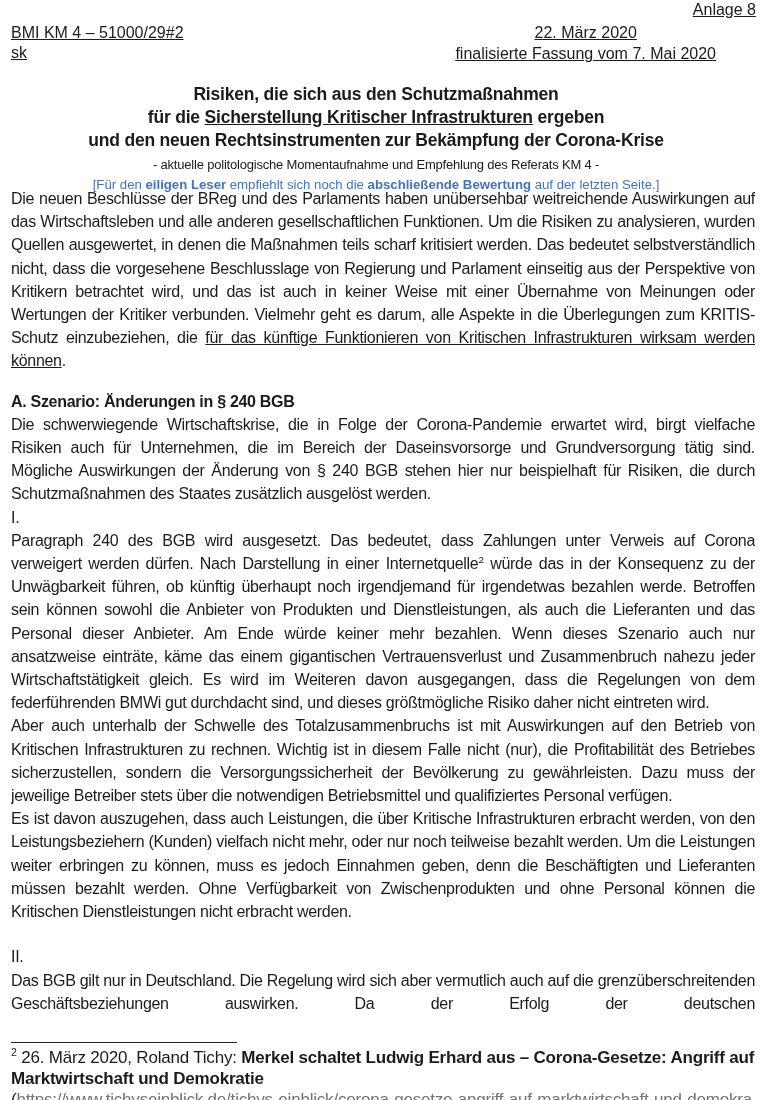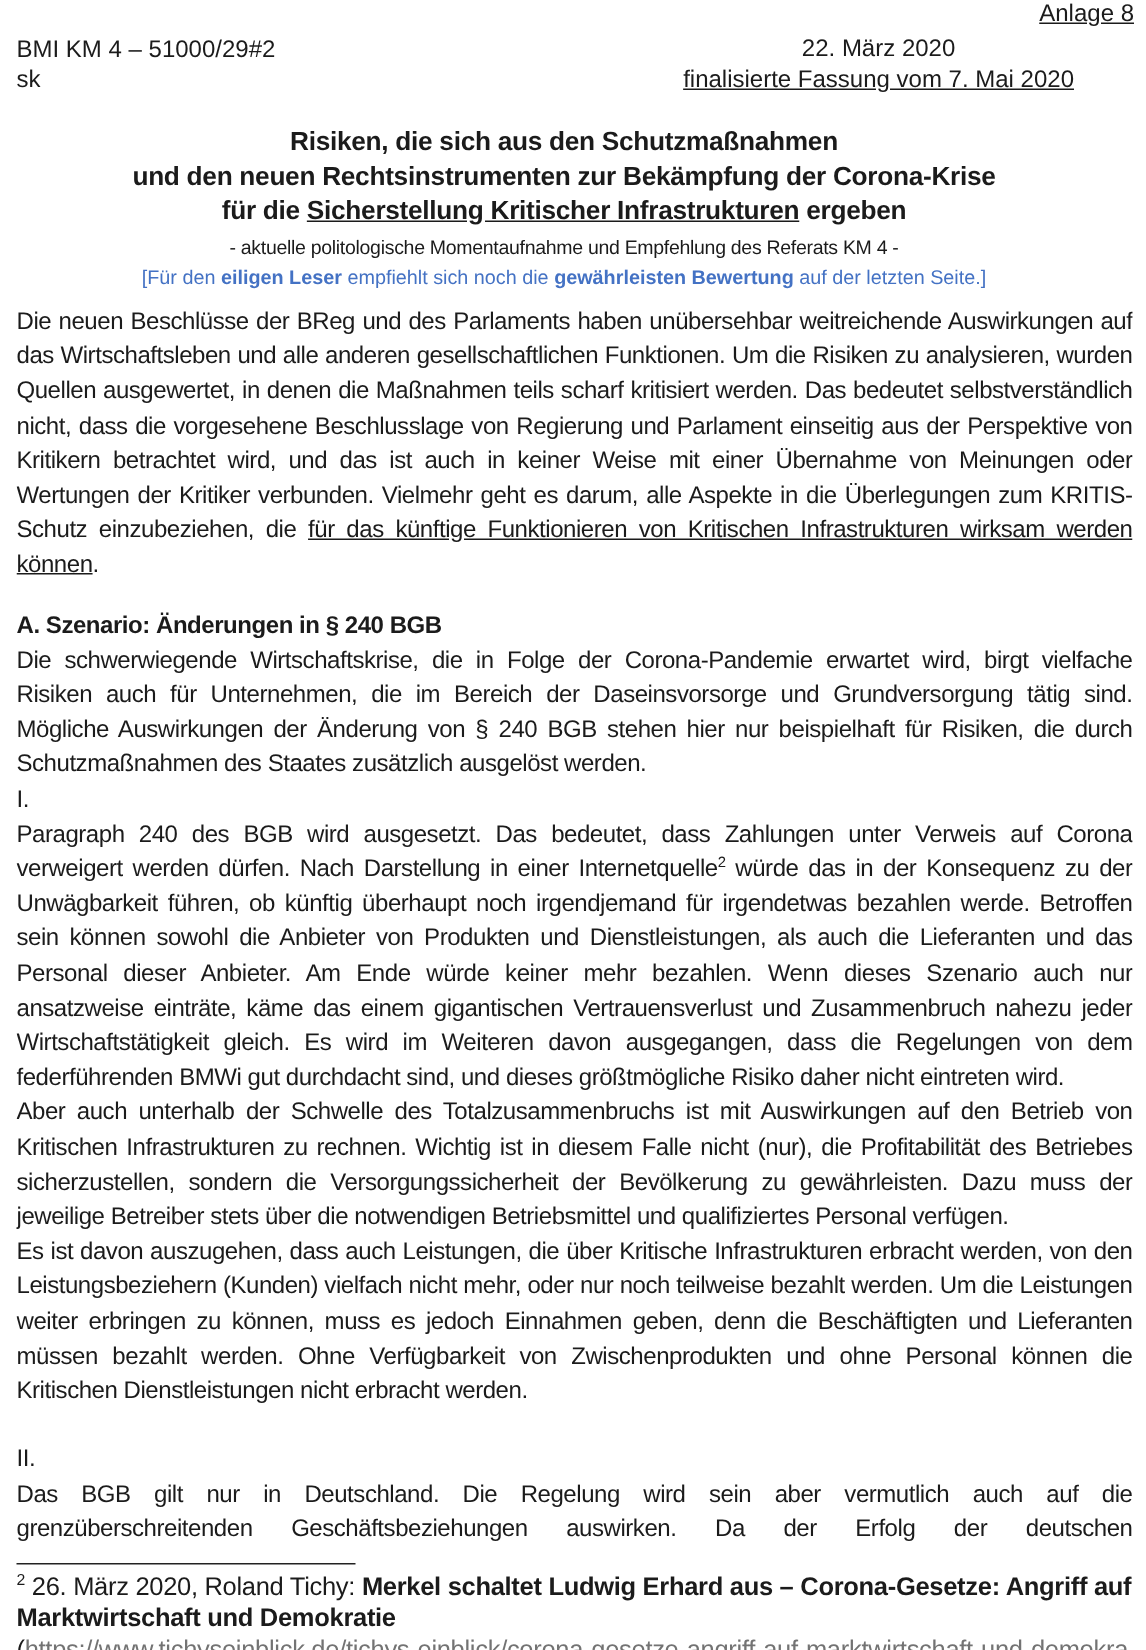--- a/index.html
+++ b/index.html
@@ -6,34 +6,34 @@
   .page {
     position:relative; width:764px; height:1100px; background:#ffffff;
     font-family:"Liberation Sans", sans-serif; color:#1b1b1b; overflow:hidden;
   }
   .u { text-decoration:underline; }
   b  { font-weight:bold; }
 
   
   .hdr { position:absolute; top:0; left:11px; right:8px; font-size:16px; line-height:20px; }
   .annex { text-align:right; text-decoration:underline; }
-  .hdr-row { display:flex; justify-content:space-between; align-items:flex-end; margin-top:2px; }
+  .hdr-row { display:flex; justify-content:space-between; align-items:center; margin-top:2px;text-decoration:underline; }
   .hdr-left  { text-align:left; }
   .hdr-right { text-align:center; margin-right:40px; line-height:21px; }
 
   
   .titleblock { position:absolute; top:83px; left:0; right:12px; text-align:center; }
   .t   { font-weight:bold; font-size:17.5px; line-height:23px; letter-spacing:-0.2px; }
   .subtitle { font-size:13px; line-height:21px; letter-spacing:-0.2px; margin-top:2px; }
   .note { font-size:13.2px; line-height:17px; color:#4472C4; margin-top:1px; }
 
   
   .bodytext {
     position:absolute; top:187px; left:11px; right:9px; height:855px; overflow:hidden;
-    font-size:16px; line-height:23.2px; letter-spacing:-0.3px;margin-top:16px;
+    font-size:16px; line-height:23.2px; letter-spacing:-0.3px;
   }
   .bodytext p { margin:0; }
   .just { text-align:justify; }
   .justlast { text-align-last:justify; }
   .heading { font-weight:bold; margin-top:17px !important; }
   .roman { line-height:23.2px; }
   .gap { margin-top:22px; }
   sup { font-size:0.62em; vertical-align:super; line-height:0; }
 
   
@@ -57,44 +57,44 @@
       </div>
       <div class="hdr-right">
         <div>22. März 2020</div>
         <div class="u">finalisierte Fassung vom 7. Mai 2020</div>
       </div>
     </div>
   </div>
 
   <div class="titleblock">
     <div class="t">Risiken, die sich aus den Schutzmaßnahmen</div>
+    <div class="t"><span>für die </span><span class="u">Sicherstellung Kritischer Infrastrukturen</span><span> ergeben</span></div>
     <div class="t">und den neuen Rechtsinstrumenten zur Bekämpfung der Corona-Krise</div>
-    <div class="t"><span>für die </span><span class="u">Sicherstellung Kritischer Infrastrukturen</span><span> ergeben</span></div>
     <div class="subtitle">- aktuelle politologische Momentaufnahme und Empfehlung des Referats KM 4 -</div>
-    <div class="note"><span>[Für den </span><b>eiligen Leser</b><span> empfiehlt sich noch die </span><b>gewährleisten Bewertung</b><span> auf der letzten Seite.]</span></div>
+    <div class="note"><span>[Für den </span><b>eiligen Leser</b><span> empfiehlt sich noch die </span><b>abschließende Bewertung</b><span> auf der letzten Seite.]</span></div>
   </div>
 
   <div class="bodytext">
     <p class="just"><span>Die neuen Beschlüsse der BReg und des Parlaments haben unübersehbar weitreichende Auswirkungen auf das Wirtschaftsleben und alle anderen gesellschaftlichen Funktionen. Um die Risiken zu analysieren, wurden Quellen ausgewertet, in denen die Maßnahmen teils scharf kritisiert werden. Das bedeutet selbstverständlich nicht, dass die vorgesehene Beschlusslage von Regierung und Parlament einseitig aus der Perspektive von Kritikern betrachtet wird, und das ist auch in keiner Weise mit einer Übernahme von Meinungen oder Wertungen der Kritiker verbunden. Vielmehr geht es darum, alle Aspekte in die Überlegungen zum KRITIS-Schutz einzubeziehen, die </span><span class="u">für das künftige Funktionieren von Kritischen Infrastrukturen wirksam werden können</span><span>.</span></p>
 
     <p class="heading">A. Szenario: Änderungen in § 240 BGB</p>
 
     <p class="just">Die schwerwiegende Wirtschaftskrise, die in Folge der Corona-Pandemie erwartet wird, birgt vielfache Risiken auch für Unternehmen, die im Bereich der Daseinsvorsorge und Grundversorgung tätig sind. Mögliche Auswirkungen der Änderung von § 240 BGB stehen hier nur beispielhaft für Risiken, die durch Schutzmaßnahmen des Staates zusätzlich ausgelöst werden.</p>
 
     <div class="roman">I.</div>
 
     <p class="just"><span>Paragraph 240 des BGB wird ausgesetzt. Das bedeutet, dass Zahlungen unter Verweis auf Corona verweigert werden dürfen. Nach Darstellung in einer Internetquelle</span><sup>2</sup><span> würde das in der Konsequenz zu der Unwägbarkeit führen, ob künftig überhaupt noch irgendjemand für irgendetwas bezahlen werde. Betroffen sein können sowohl die Anbieter von Produkten und Dienstleistungen, als auch die Lieferanten und das Personal dieser Anbieter. Am Ende würde keiner mehr bezahlen. Wenn dieses Szenario auch nur ansatzweise einträte, käme das einem gigantischen Vertrauensverlust und Zusammenbruch nahezu jeder Wirtschaftstätigkeit gleich. Es wird im Weiteren davon ausgegangen, dass die Regelungen von dem federführenden BMWi gut durchdacht sind, und dieses größtmögliche Risiko daher nicht eintreten wird.</span></p>
 
     <p class="just">Aber auch unterhalb der Schwelle des Totalzusammenbruchs ist mit Auswirkungen auf den Betrieb von Kritischen Infrastrukturen zu rechnen. Wichtig ist in diesem Falle nicht (nur), die Profitabilität des Betriebes sicherzustellen, sondern die Versorgungssicherheit der Bevölkerung zu gewährleisten. Dazu muss der jeweilige Betreiber stets über die notwendigen Betriebsmittel und qualifiziertes Personal verfügen.</p>
 
     <p class="just">Es ist davon auszugehen, dass auch Leistungen, die über Kritische Infrastrukturen erbracht werden, von den Leistungsbeziehern (Kunden) vielfach nicht mehr, oder nur noch teilweise bezahlt werden. Um die Leistungen weiter erbringen zu können, muss es jedoch Einnahmen geben, denn die Beschäftigten und Lieferanten müssen bezahlt werden. Ohne Verfügbarkeit von Zwischenprodukten und ohne Personal können die Kritischen Dienstleistungen nicht erbracht werden.</p>
 
     <div class="roman gap">II.</div>
 
-    <p class="just justlast">Das BGB gilt nur in Deutschland. Die Regelung wird sein aber vermutlich auch auf die grenzüberschreitenden Geschäftsbeziehungen auswirken. Da der Erfolg der deutschen</p>
+    <p class="just justlast">Das BGB gilt nur in Deutschland. Die Regelung wird sich aber vermutlich auch auf die grenzüberschreitenden Geschäftsbeziehungen auswirken. Da der Erfolg der deutschen</p>
   </div>
 
   <div class="footnote">
     <div class="fn-rule"></div>
     <div class="fn-line"><sup>2</sup><span> 26. März 2020, Roland Tichy: </span><b>Merkel schaltet Ludwig Erhard aus – Corona-Gesetze: Angriff auf Marktwirtschaft und Demokratie</b></div>
     <div class="fn-line"><span>(</span><a class="link">https://www.tichyseinblick.de/tichys-einblick/corona-gesetze-angriff-auf-marktwirtschaft-und-demokratie/</a><span>)</span></div>
   </div>
 
 </div>
 

